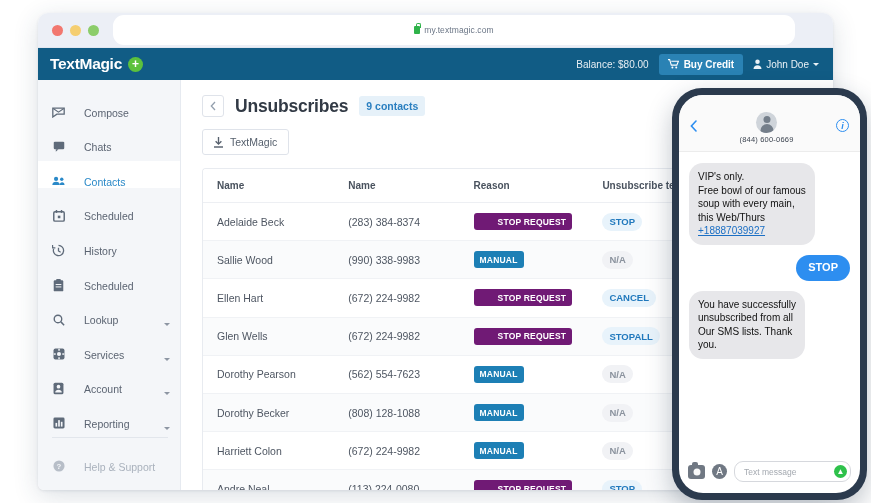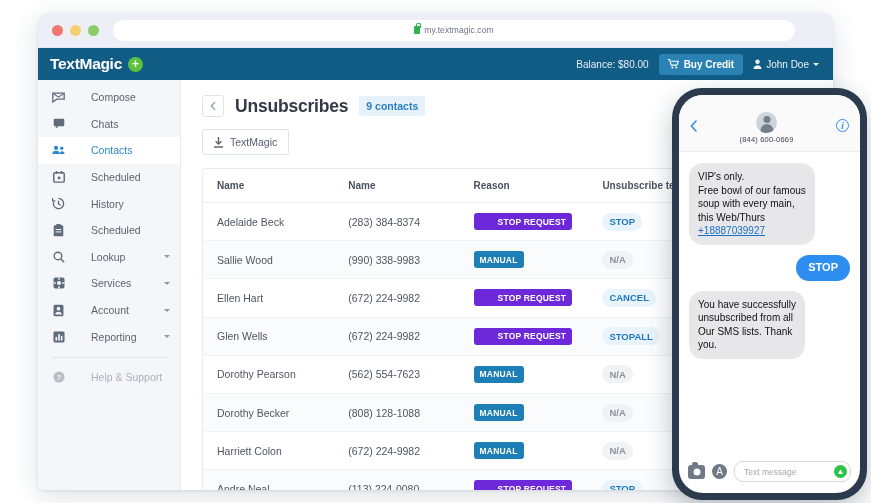--- a/index.html
+++ b/index.html
@@ -26,21 +26,21 @@
     display: flex; align-items: center;
     padding: 0 14px;
     border-bottom: 1px solid #e2e6ef;
   }
   .dots { display: flex; gap: 7px; margin-right: 14px; }
   .dot { width: 11px; height: 11px; border-radius: 50%; }
   .dot.r { background: #f2776f; }
   .dot.y { background: #f5ce71; }
   .dot.g { background: #8ccd6a; }
   .urlbar {
-    flex: 1; height: 21px; background: #ffffff;
+    flex: 1; height: 30px; background: #ffffff;
     border-radius: 11px;
     display: flex; align-items: center; justify-content: center;
     gap: 4px;
     margin-right: 24px;
   }
   .url-text { font-size: 8.5px; color: #6b7686; letter-spacing: .1px; }
   .lock {
     width: 6px; height: 8px; border-radius: 1px;
     background: #2fb34a; position: relative;
   }
@@ -76,24 +76,25 @@
   .caret { width:0;height:0;border-left:3px solid transparent;border-right:3px solid transparent;border-top:3.5px solid currentColor; }
 
   
   .app-body { display:flex; height: calc(477px - 35px - 32px); }
   .sidebar {
     width: 143px; background:#f4f6f9; flex:none;
     border-right:1px solid #e6eaf0;
     padding-top: 4px;
   }
   .nav-item {
-    display:flex; align-items:center; gap:26px;
+    display:flex; align-items:flex-end; gap:19px;
     height: 26.6px; padding: 0 10px 0 14px;
     font-size: 10.5px; color:#5b6472; cursor:pointer;
     position: relative;
+    margin-top: 8px;
   }
   .nav-item .ico { width:13px; height:13px; flex:none; display:flex; align-items:center; justify-content:center; color:#5f6b7a; }
   .nav-item.active { background:#ffffff; color:#2a89c8; font-weight:normal; }
   .nav-item.active .ico { color:#2a89c8; }
   .nav-item.muted { color:#aab2bd; }
   .nav-item.muted .ico { color:#b7bec8; }
   .nav-caret {
     margin-left:auto; width:0;height:0;
     border-left:3px solid transparent;border-right:3px solid transparent;
     border-top:3.5px solid #8d96a3;
@@ -140,21 +141,21 @@
   .col-name  { width: 110px; }
   .col-phone { width: 105px; }
   .col-reason{ width: 108px; }
   .col-text  { width: 105px; }
   .col-time  { width: 100px; }
 
   .tag {
     display:inline-block; font-size:8.5px; font-weight:bold; color:#fff;
     padding:3.5px 6px; border-radius:3px; letter-spacing:.2px;
   }
-  .tag.stop   { background:#6d28d9;padding-left:24px; }
+  .tag.stop   { background:#701a75;padding-left:24px; }
   .tag.manual { background:#1d7fb5; }
   .pill-text {
     display:inline-block; font-size:9.5px; font-weight:bold;
     padding:3.5px 7px; border-radius:10px;
   }
   .pill-text.blue { background:#e8f3fb; color:#2179bd; }
   .pill-text.gray { background:#f1f2f5; color:#8b939e; }
   .pill-time {
     display:inline-block; font-size:9.5px; font-weight:bold; color:#4c5563;
     background:#f4f6f9; border-radius:10px; padding:3.5px 8px;

